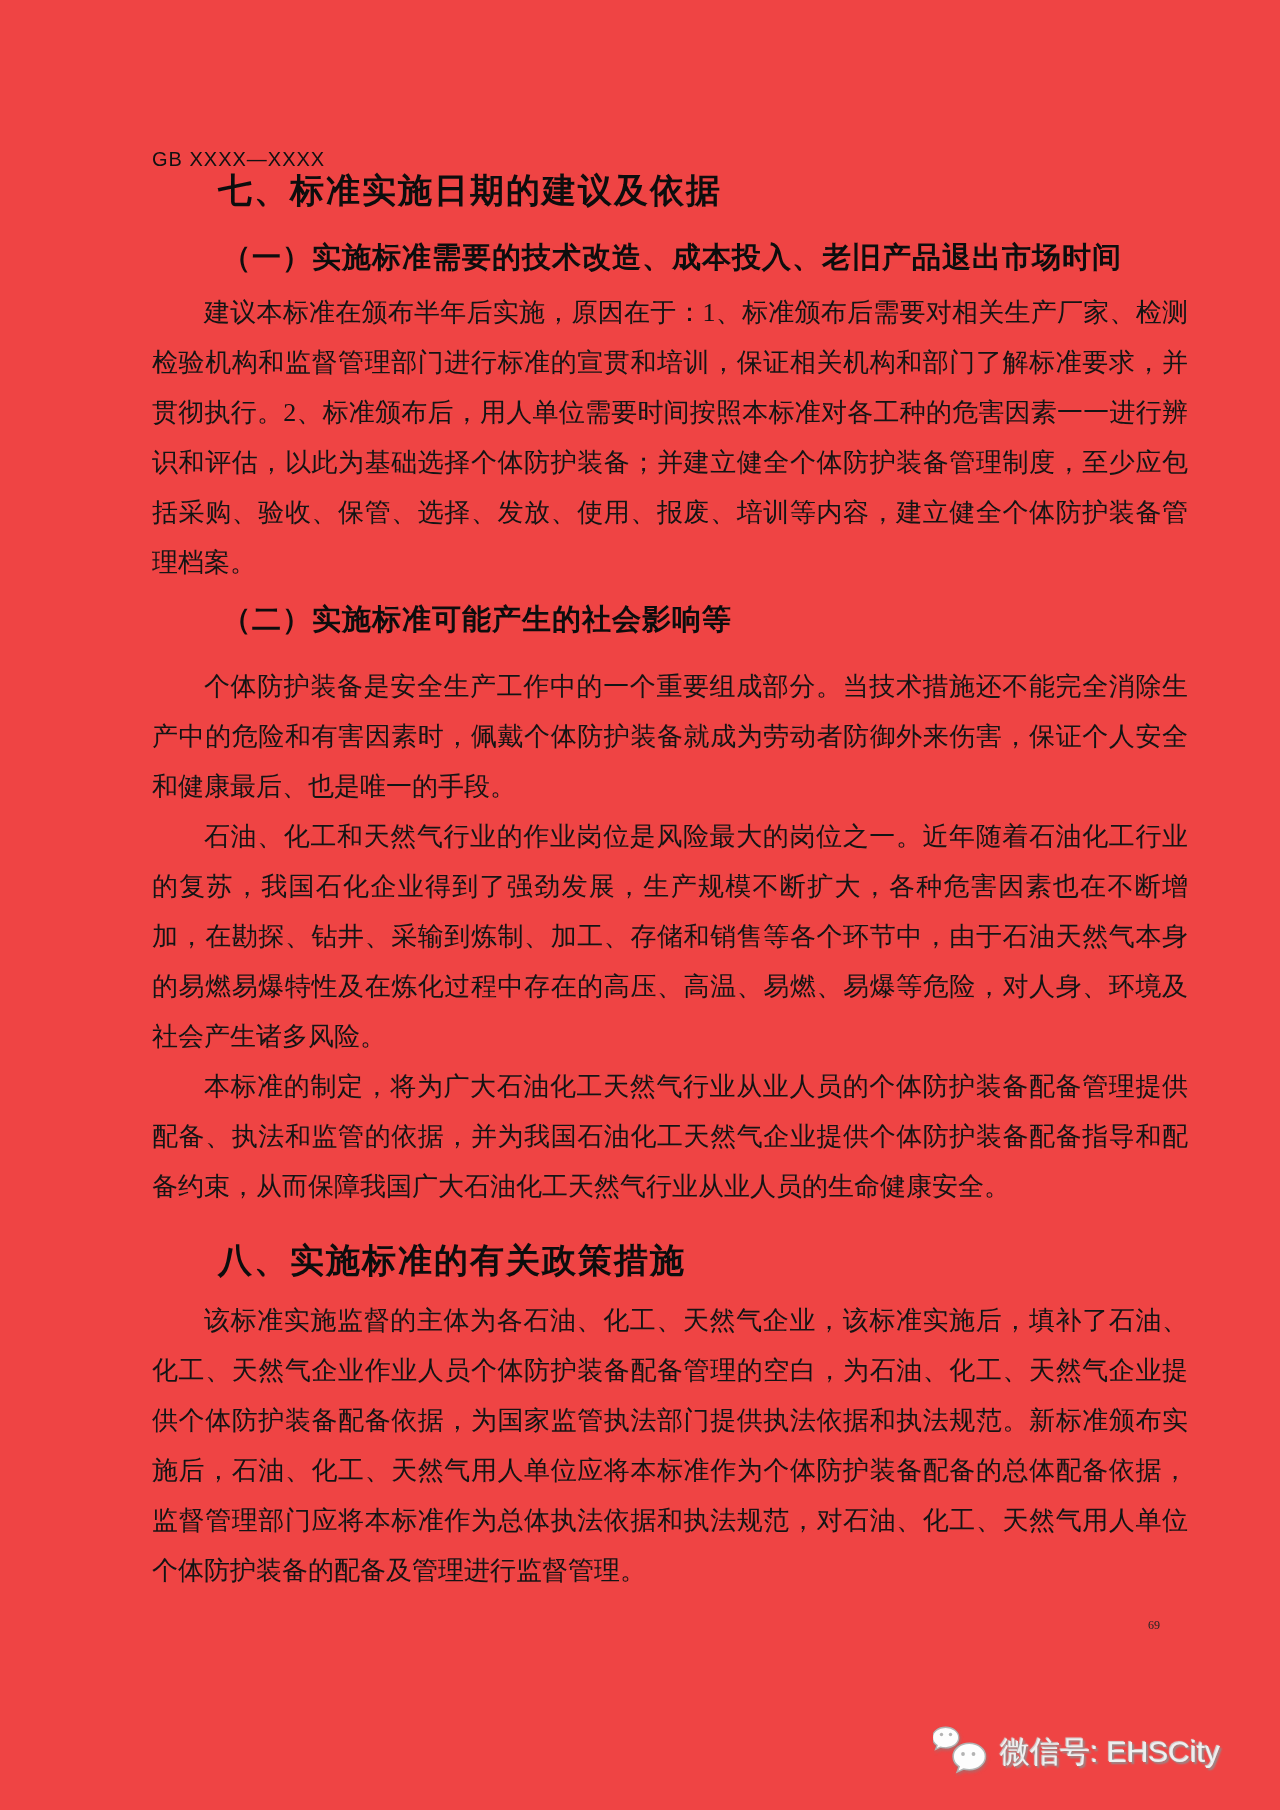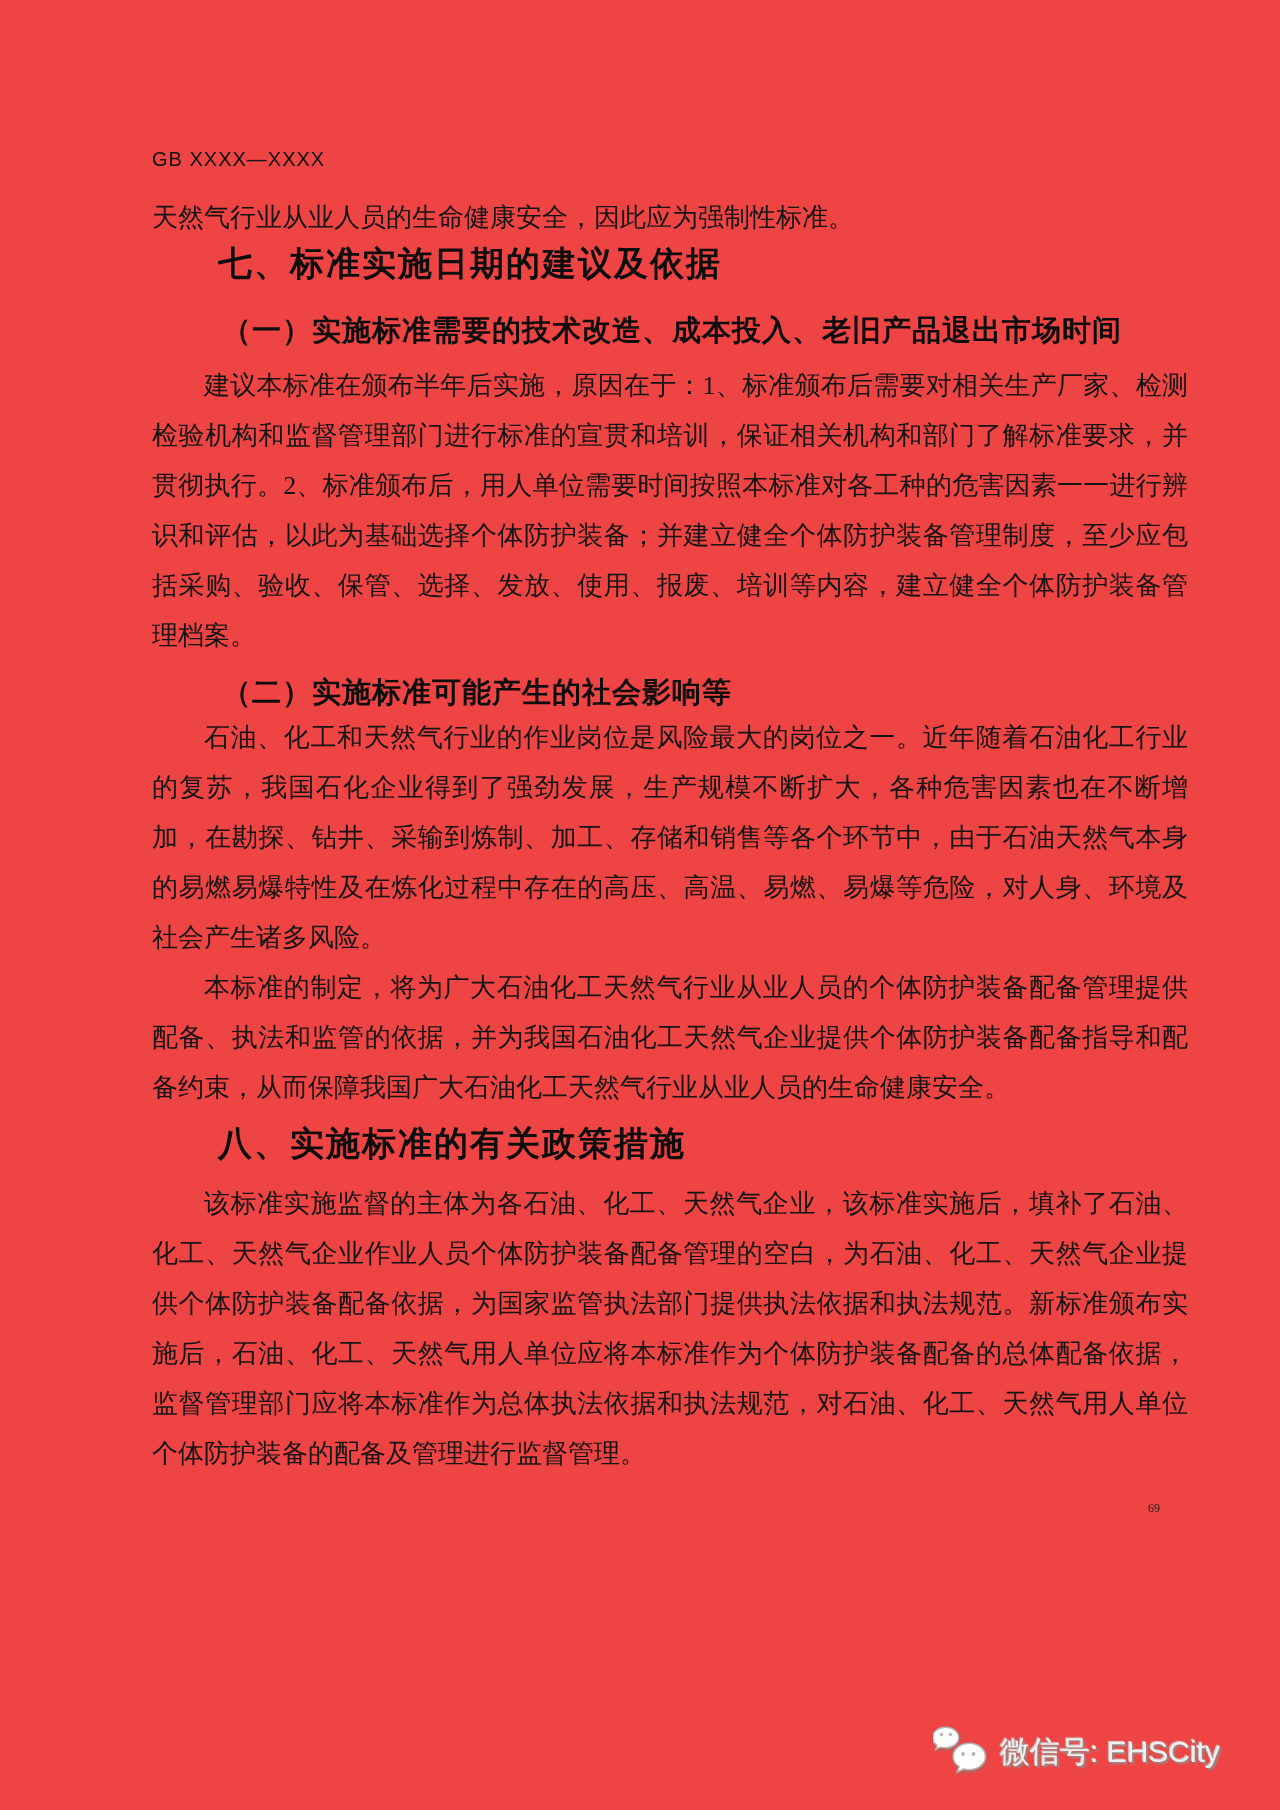--- a/index.html
+++ b/index.html
@@ -53,21 +53,21 @@
     color: #0d0d0d;
     letter-spacing: 1px;
   }
   #h7 { margin-top: 0; }
   #h71 { margin-top: 20px; }
   #p1 { margin-top: 10px; }
   #h72 { margin-top: 10px; }
   #p2 { margin-top: 22px; }
   #p3 { margin-top: 0; }
   #p4 { margin-top: 0; }
-  #h8 { margin-top: 10px; }
+  #h8 { margin-top: 28px; }
   #p5 { margin-top: 10px; }
   .page-number {
     margin-top: 17px;
     text-align: right;
     padding-right: 28px;
     font-size: 12px;
     line-height: 24px;
     color: #222;
   }
   .watermark {
@@ -89,30 +89,30 @@
   .wm-icon { display: block; }
 </style>
 </head>
 <body>
 
 <div class="page">
   <div class="content">
 
     <div class="doc-header">GB XXXX—XXXX</div>
 
-    <p class="body intro">天然气行业从业人员的生命健康安全，因此应为强制性标准。</p>
 
     <h1 class="sec" id="h7">七、标准实施日期的建议及依据</h1>
 
     <h2 class="subsec" id="h71">（一）实施标准需要的技术改造、成本投入、老旧产品退出市场时间</h2>
 
     <p class="body indent" id="p1">建议本标准在颁布半年后实施，原因在于：1、标准颁布后需要对相关生产厂家、检测检验机构和监督管理部门进行标准的宣贯和培训，保证相关机构和部门了解标准要求，并贯彻执行。2、标准颁布后，用人单位需要时间按照本标准对各工种的危害因素一一进行辨识和评估，以此为基础选择个体防护装备；并建立健全个体防护装备管理制度，至少应包括采购、验收、保管、选择、发放、使用、报废、培训等内容，建立健全个体防护装备管理档案。</p>
 
     <h2 class="subsec" id="h72">（二）实施标准可能产生的社会影响等</h2>
 
+    <p class="body indent" id="p2">个体防护装备是安全生产工作中的一个重要组成部分。当技术措施还不能完全消除生产中的危险和有害因素时，佩戴个体防护装备就成为劳动者防御外来伤害，保证个人安全和健康最后、也是唯一的手段。</p>
 
     <p class="body indent" id="p3">石油、化工和天然气行业的作业岗位是风险最大的岗位之一。近年随着石油化工行业的复苏，我国石化企业得到了强劲发展，生产规模不断扩大，各种危害因素也在不断增加，在勘探、钻井、采输到炼制、加工、存储和销售等各个环节中，由于石油天然气本身的易燃易爆特性及在炼化过程中存在的高压、高温、易燃、易爆等危险，对人身、环境及社会产生诸多风险。</p>
 
     <p class="body indent" id="p4">本标准的制定，将为广大石油化工天然气行业从业人员的个体防护装备配备管理提供配备、执法和监管的依据，并为我国石油化工天然气企业提供个体防护装备配备指导和配备约束，从而保障我国广大石油化工天然气行业从业人员的生命健康安全。</p>
 
     <h1 class="sec" id="h8">八、实施标准的有关政策措施</h1>
 
     <p class="body indent" id="p5">该标准实施监督的主体为各石油、化工、天然气企业，该标准实施后，填补了石油、化工、天然气企业作业人员个体防护装备配备管理的空白，为石油、化工、天然气企业提供个体防护装备配备依据，为国家监管执法部门提供执法依据和执法规范。新标准颁布实施后，石油、化工、天然气用人单位应将本标准作为个体防护装备配备的总体配备依据，监督管理部门应将本标准作为总体执法依据和执法规范，对石油、化工、天然气用人单位个体防护装备的配备及管理进行监督管理。</p>
 
     <div class="page-number">69</div>

